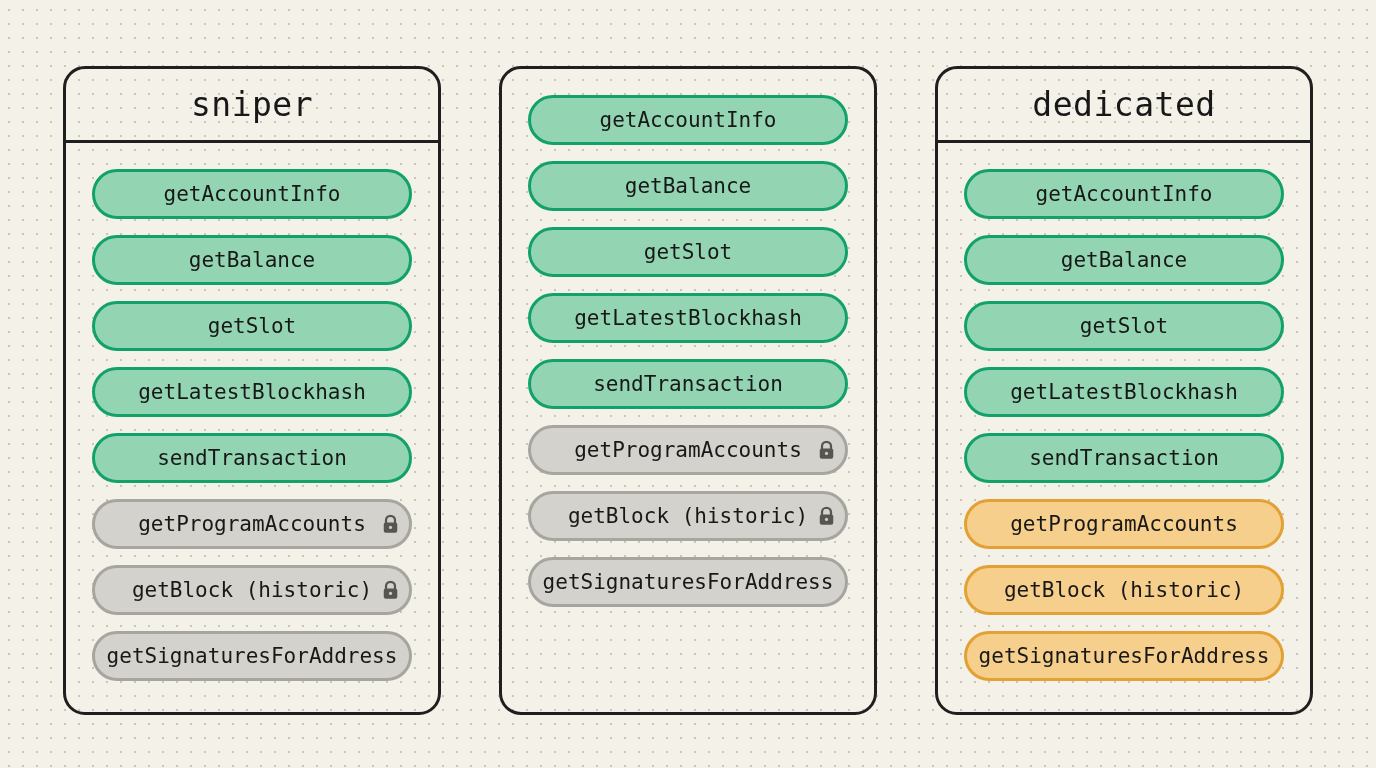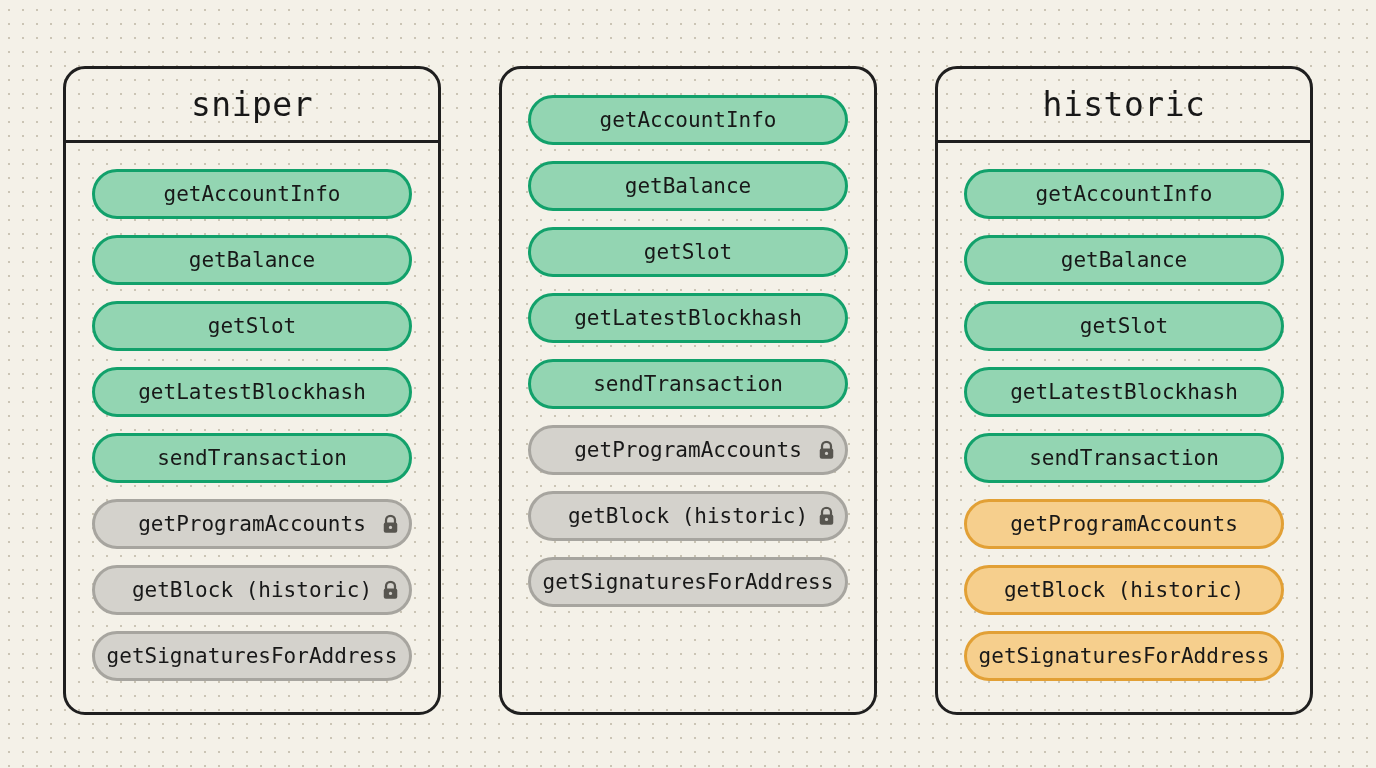--- a/index.html
+++ b/index.html
@@ -162,21 +162,21 @@
     </svg>
   </div>
         <div class="pill" style="background: rgb(212, 210, 204); border-color: rgb(167, 165, 159);">
     <span>getSignaturesForAddress</span>
 
   </div>
       </div>
   </div>
     <div class="card" style="left: 935px;">
     <div class="card-header">
-      <span class="card-title">historic</span>
+      <span class="card-title">dedicated</span>
     </div>
     <div class="card-body">
         <div class="pill" style="background: rgb(147, 213, 178); border-color: rgb(18, 161, 107);">
     <span>getAccountInfo</span>
 
   </div>
         <div class="pill" style="background: rgb(147, 213, 178); border-color: rgb(18, 161, 107);">
     <span>getBalance</span>
 
   </div>

